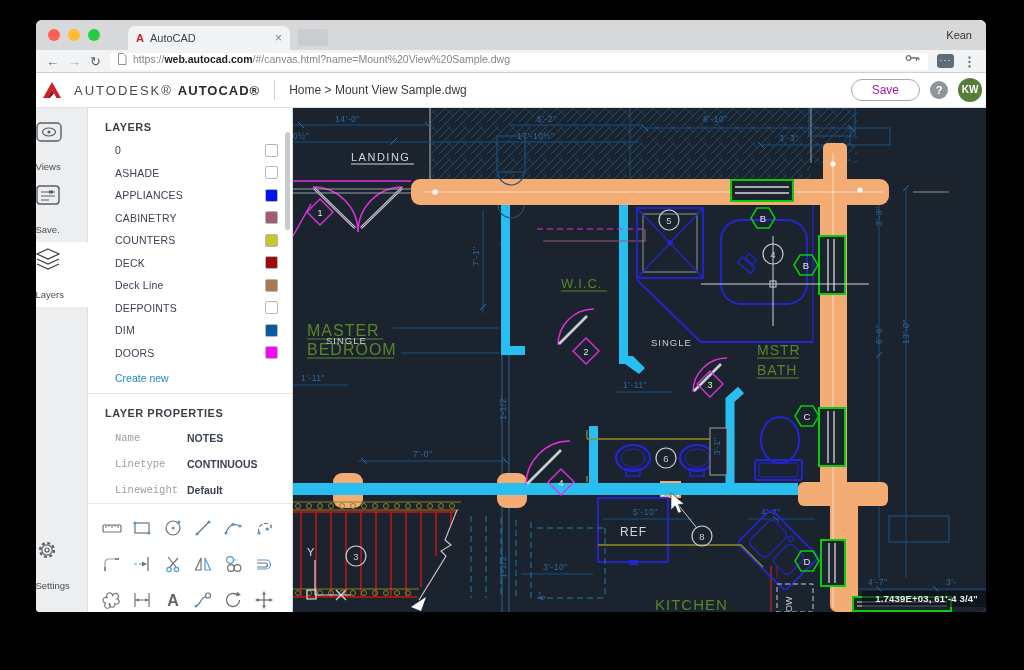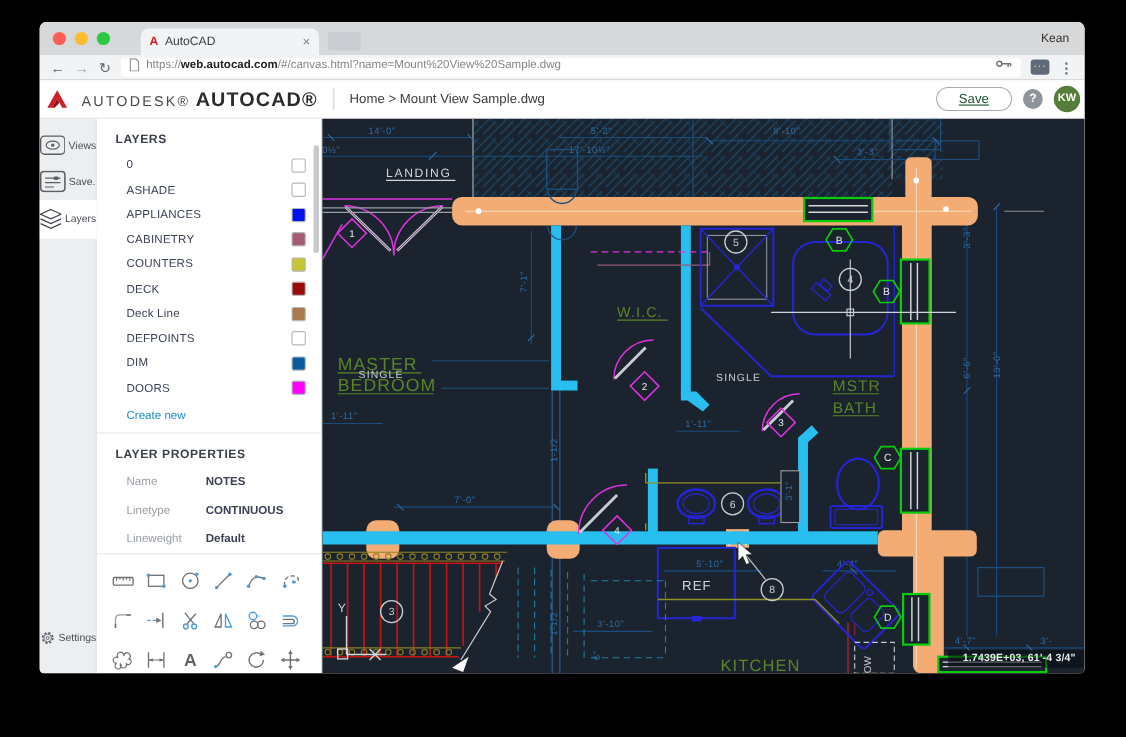--- a/index.html
+++ b/index.html
@@ -34,52 +34,52 @@
   .url-text { font-size:10.5px; color:#80868b; white-space:nowrap; overflow:hidden; }
   .url-text b { color:#202124; font-weight:bold; }
   .ext-box { width:17px; height:14px; background:#5f6b77; border-radius:3px; color:#fff;
              font-size:9px; line-height:13px; text-align:center; letter-spacing:1px; }
 
   
   .app-header { height:35px; background:#fff; border-bottom:1px solid #e2e2e2;
                 display:flex; align-items:center; padding:0 4px; gap:10px; flex:0 0 35px; }
   .brand { display:flex; align-items:baseline; gap:5px; }
   .brand .adsk { font-size:13px; letter-spacing:2px; color:#4a4a4a; }
-  .brand .acad { font-size:18px; letter-spacing:1px; color:#2b2b2b; font-weight:bold; }
+  .brand .acad { font-size:13px; letter-spacing:1px; color:#2b2b2b; font-weight:bold; }
   .hdr-divider { width:1px; height:20px; background:#d0d0d0; margin:0 4px; }
   .breadcrumb { font-size:12px; color:#3c3c3c; }
   .hdr-right { margin-left:auto; display:flex; align-items:center; gap:10px; }
-  .save-btn { font-size:12px; color:#14532d; background:#fff; border:1px solid #a9a9a9;
-              border-radius:12px; padding:3px 20px; cursor:pointer;text-decoration:underline; }
+  .save-btn { font-size:12px; color:#a21caf; background:#fff; border:1px solid #a9a9a9;
+              border-radius:12px; padding:3px 20px; cursor:pointer; }
   .help-circle { width:18px; height:18px; border-radius:50%; background:#8e9499; color:#fff;
                  font-size:11px; font-weight:bold; text-align:center; line-height:18px; }
   .avatar { width:24px; height:24px; border-radius:50%; background:#567e3a; color:#fff;
             font-size:10px; font-weight:bold; text-align:center; line-height:24px; }
 
   
   .content { flex:1; display:flex; min-height:0; }
   .rail { width:52px; background:#edeeef; border-right:1px solid #dddddd;
           display:flex; flex-direction:column; align-items:center; padding-top:8px; }
-  .rail-item { width:52px; padding:6px 0 7px; display:flex; flex-direction:row;
-               align-items:center; gap:3px; cursor:pointer; }
+  .rail-item { width:52px; padding:6px 0 7px; display:flex; flex-direction:column;
+               gap:19px; cursor:pointer; }
   .rail-item.active { background:#ffffff; }
   .rail-label { font-size:9.5px; color:#4a4f55; }
   .rail-spacer { flex:1; }
 
   .panel { width:205px; background:#fff; border-right:1px solid #d9d9d9;
            position:relative; font-size:10.5px; display:flex; flex-direction:column; }
   .panel-section-title { font-size:11px; font-weight:bold; color:#3a4148;
                          letter-spacing:.5px; padding:13px 0 6px 17px; }
   .layer-row { height:22.5px; display:flex; align-items:center; padding:0 14px 0 27px; }
   .layer-name { flex:1; color:#3b4256; letter-spacing:.2px; }
   .swatch { width:13px; height:13px; border:1px solid #b4b7ba; border-radius:2px; }
   .create-new { color:#1e8bc3; font-size:10.5px; padding:8px 0 9px 27px; cursor:pointer; }
   .panel-divider { height:1px; background:#e7e7e7; margin:0; }
   .prop-row { height:26px; display:flex; align-items:center; padding-left:27px; }
-  .prop-label { width:72px; color:#9aa0a6; }
+  .prop-label { width:72px; color:#9aa0a6;font-family:Liberation Mono, monospace; }
   .prop-value { color:#3b4256; font-weight:bold; font-weight:600; }
   .scroll-thumb { position:absolute; right:2px; top:24px; width:5px; height:98px;
                   background:#c7cacd; border-radius:3px; }
   .tool-grid { display:grid; grid-template-columns:repeat(6,1fr); row-gap:12px;
                padding:12px 10px 0 12px; }
   .tool { width:24px; height:24px; display:flex; align-items:center; justify-content:center;
           cursor:pointer; }
 
   .canvas-wrap { flex:1; position:relative; background:#1b242e; overflow:hidden; }
   .coord-readout { position:absolute; right:0; bottom:5px; background:rgba(5,10,16,.55);

